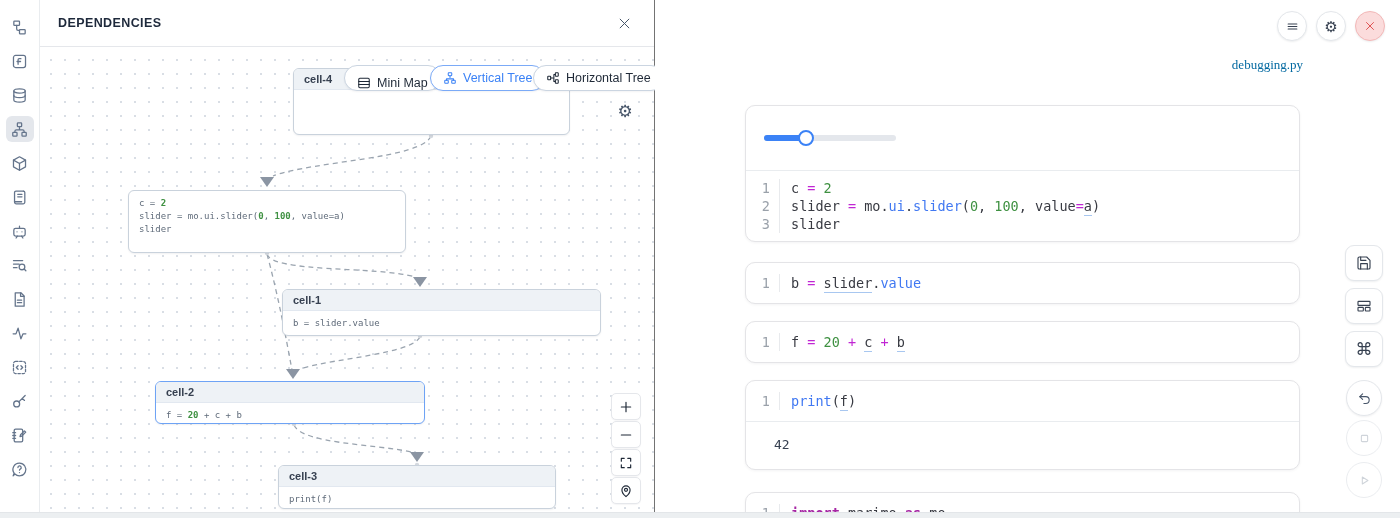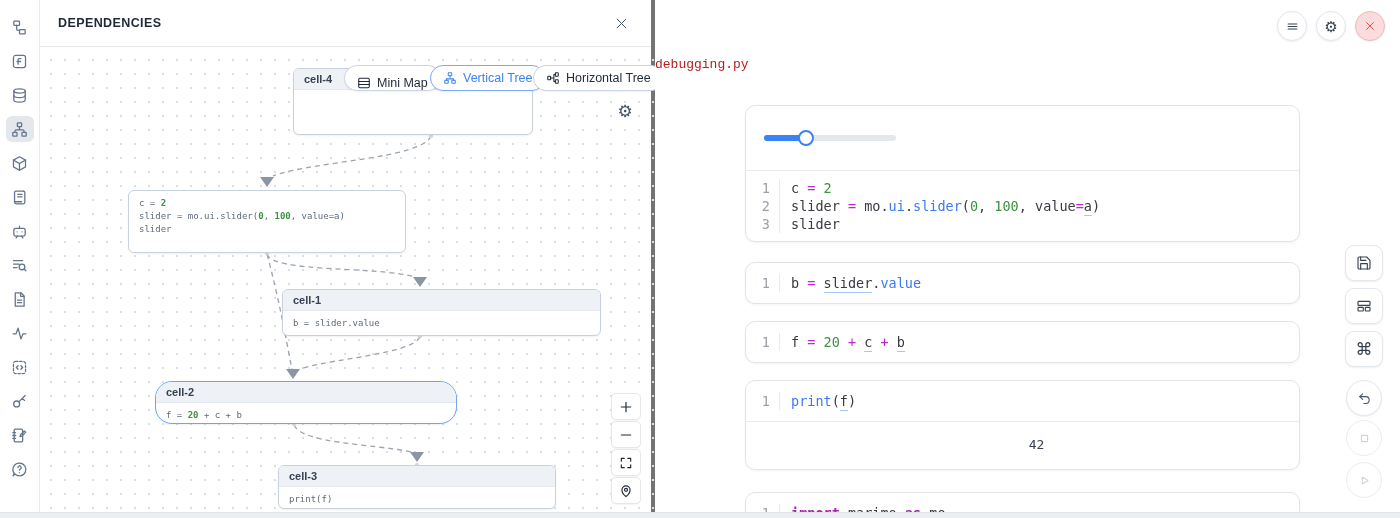--- a/index.html
+++ b/index.html
@@ -8,21 +8,21 @@
   .app { position:relative; width:1400px; height:518px; display:flex; }
 
   
   .sidebar { width:40px; height:100%; border-right:1px solid #e9ecef; background:#fff;
     display:flex; flex-direction:column; align-items:center; padding-top:14px; gap:8px; flex:0 0 40px; }
   .side-item { width:28px; height:26px; border-radius:6px; display:flex; align-items:center; justify-content:center; cursor:pointer; }
   .side-item.active { background:#e4e7ec; }
   .side-item svg { stroke:#64748b; fill:none; stroke-width:1.8; stroke-linecap:round; stroke-linejoin:round; }
 
   
-  .dep-panel { width:615px; height:100%; border-right:4px solid #737373; background:#fff; position:relative; flex:0 0 615px; }
+  .dep-panel { width:615px; height:100%; border-right:1px solid #737373; background:#fff; position:relative; flex:0 0 615px; }
   .dep-header { height:47px; border-bottom:1px solid #e5e7eb; display:flex; align-items:center; padding:0 18px; }
   .dep-title { font-size:12.5px; font-weight:700; letter-spacing:.4px; color:#1e293b; }
   .dep-close { margin-left:auto; width:24px; height:24px; display:flex; align-items:center; justify-content:center; cursor:pointer; }
   .dep-close svg { stroke:#475569; stroke-width:1.6; stroke-linecap:round; }
 
   .graph { position:absolute; left:0; top:47px; width:615px; height:465px; overflow:hidden;
     background-image: radial-gradient(#d9dee5 1px, transparent 1.1px); background-size:14px 14px; background-position:4px 6px; }
   .edges { position:absolute; left:0; top:0; width:615px; height:465px; }
 
   .gnode { position:absolute; background:#fff; border:1px solid #c9d2dc; border-radius:6px;
@@ -44,22 +44,22 @@
   .graph-gear { position:absolute; left:574px; top:53px; width:22px; height:22px; display:flex; align-items:center; justify-content:center;
     color:#475569; font-size:17px; cursor:pointer; }
 
   .zoom-controls { position:absolute; left:571px; top:346px; width:30px; display:flex; flex-direction:column; gap:1px; }
   .zctl { width:30px; height:27px; background:#fff; border:1px solid #e5e7eb; border-radius:5px;
     display:flex; align-items:center; justify-content:center; cursor:pointer; box-shadow:0 1px 1px rgba(15,23,42,.04); }
   .zctl svg { stroke:#1f2937; fill:none; stroke-width:2; stroke-linecap:round; stroke-linejoin:round; }
 
   
   .main { position:relative; flex:1; height:100%; background:#fff; }
-  .nb-title { position:absolute; top:57px; left:0; width:648px; text-align:left;
-    font-family:Liberation Mono, monospace; font-size:13px; color:#b91c1c; }
+  .nb-title { position:absolute; top:57px; left:0; width:648px; text-align:right;
+    font-family:Liberation Serif, serif; font-size:13px; color:#0369a1; }
 
   .top-actions { position:absolute; top:11px; right:15px; display:flex; gap:9px; }
   .circle-btn { width:30px; height:30px; border-radius:50%; background:#fff; border:1px solid #e4e7eb;
     box-shadow:0 1px 2px rgba(15,23,42,.08); display:flex; align-items:center; justify-content:center; cursor:pointer; }
   .circle-btn svg { stroke:#374151; fill:none; stroke-width:1.7; stroke-linecap:round; }
   .circle-btn.danger { background:#fbdcdc; border-color:#f3b8b8; }
   .circle-btn.danger svg { stroke:#e05252; }
   .circle-btn .gear-glyph { color:#374151; font-size:15px; line-height:1; }
 
   .cells { position:absolute; left:90px; top:105px; width:555px; display:flex; flex-direction:column; }
@@ -69,21 +69,21 @@
   .code-area { padding:8px 0; }
   .crow { display:flex; height:18px; line-height:18px; font-family:"DejaVu Sans Mono", monospace; font-size:13.5px; }
   .ln { width:34px; flex:0 0 34px; text-align:right; padding-right:9px; color:#9aa1aa; border-right:1px solid #e8eaed; }
   .ccode { padding-left:11px; color:#383a42; white-space:pre; }
   .tk-kw { color:#a626a4; font-weight:700; }
   .tk-op { color:#c026d3; }
   .tk-num { color:#3f9142; }
   .tk-fn { color:#4078f2; }
   .tk-ul { border-bottom:1.5px solid #a8c7f0; padding-bottom:1px; }
   .console-out { border-top:1px solid #e9ecef; padding:15px 0 17px 28px;
-    font-family:"DejaVu Sans Mono", monospace; font-size:13px; color:#374151;text-align:center; }
+    font-family:"DejaVu Sans Mono", monospace; font-size:13px; color:#374151; }
 
   .slider-widget { position:relative; width:132px; height:16px; }
   .slider-track { position:absolute; top:5px; left:0; width:132px; height:6px; border-radius:3px; background:#e4e7ec; }
   .slider-fill { position:absolute; top:5px; left:0; height:6px; border-radius:3px; background:#3b82f6; }
   .slider-thumb { position:absolute; top:0; width:16px; height:16px; border-radius:50%; background:#fff; border:2px solid #3b82f6; }
 
   .rail { position:absolute; left:690px; top:0; width:38px; }
   .rail-sq { position:absolute; left:0; width:38px; height:36px; background:#fff; border:1px solid #e4e7eb; border-radius:9px;
     box-shadow:0 1px 2px rgba(15,23,42,.07); display:flex; align-items:center; justify-content:center; cursor:pointer; }
   .rail-sq svg { stroke:#374151; fill:none; stroke-width:1.7; stroke-linecap:round; stroke-linejoin:round; }
@@ -222,31 +222,31 @@
         </g>
         <g fill="#d4d9df">
           <circle cx="391" cy="89" r="2.2"></circle>
           <circle cx="227" cy="206" r="2.2"></circle>
           <circle cx="380" cy="289" r="2.2"></circle>
           <circle cx="254" cy="377" r="2.2"></circle>
           <circle cx="377" cy="418" r="2.2"></circle>
         </g>
       </svg>
 
-      <div class="gnode" style="left:253px; top:21px; width:240px; height:67px;">
+      <div class="gnode" style="left:253px; top:21px; width:277px; height:67px;">
         <div class="gnode-header">cell-4</div>
       </div>
       <div class="gnode" style="left:88px; top:143px; width:278px; height:63px;">
         <div class="gnode-body"><div class="gcode-line"><span>c = </span><span class="tk-num">2</span></div><div class="gcode-line"><span>slider = mo.ui.slider(</span><span class="tk-num">0</span><span>, </span><span class="tk-num">100</span><span>, value=a)</span></div><div class="gcode-line"><span>slider</span></div></div>
       </div>
       <div class="gnode" style="left:242px; top:242px; width:319px; height:47px;">
         <div class="gnode-header">cell-1</div>
         <div class="gnode-body"><div class="gcode-line"><span>b = slider.value</span></div></div>
       </div>
-      <div class="gnode selected" style="left:115px; top:334px; width:302px; height:43px;border-radius:17px;">
+      <div class="gnode selected" style="left:115px; top:334px; width:270px; height:43px;">
         <div class="gnode-header">cell-2</div>
         <div class="gnode-body"><div class="gcode-line"><span>f = </span><span class="tk-num">20</span><span> + c + b</span></div></div>
       </div>
       <div class="gnode" style="left:238px; top:418px; width:278px; height:44px;">
         <div class="gnode-header">cell-3</div>
         <div class="gnode-body"><div class="gcode-line"><span>print(f)</span></div></div>
       </div>
 
       <div class="gtoolbar-btn" style="left:304px; top:18px;align-items:flex-end;">
         <svg width="14" height="14" viewBox="0 0 24 24">

